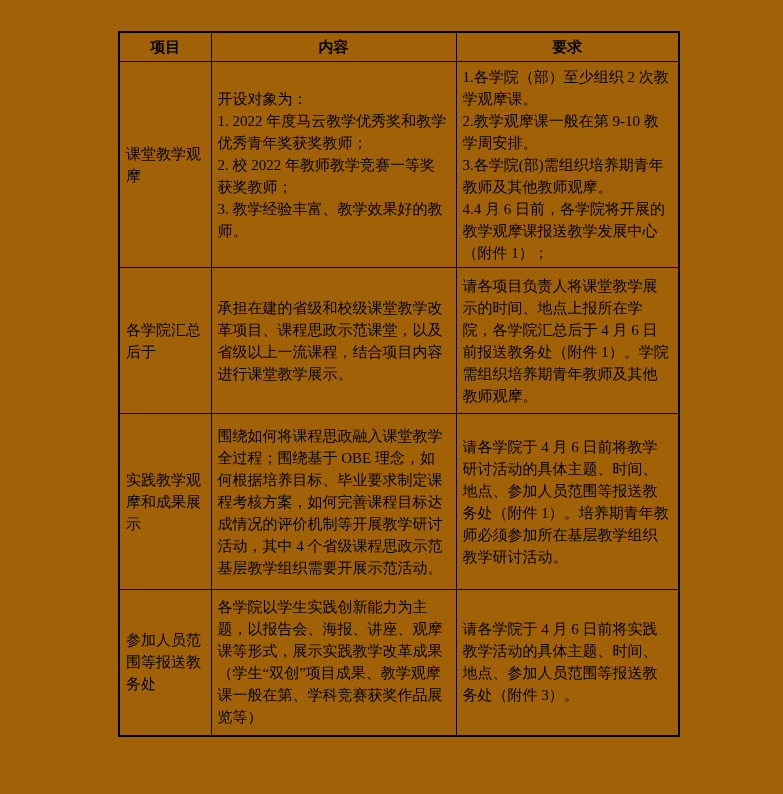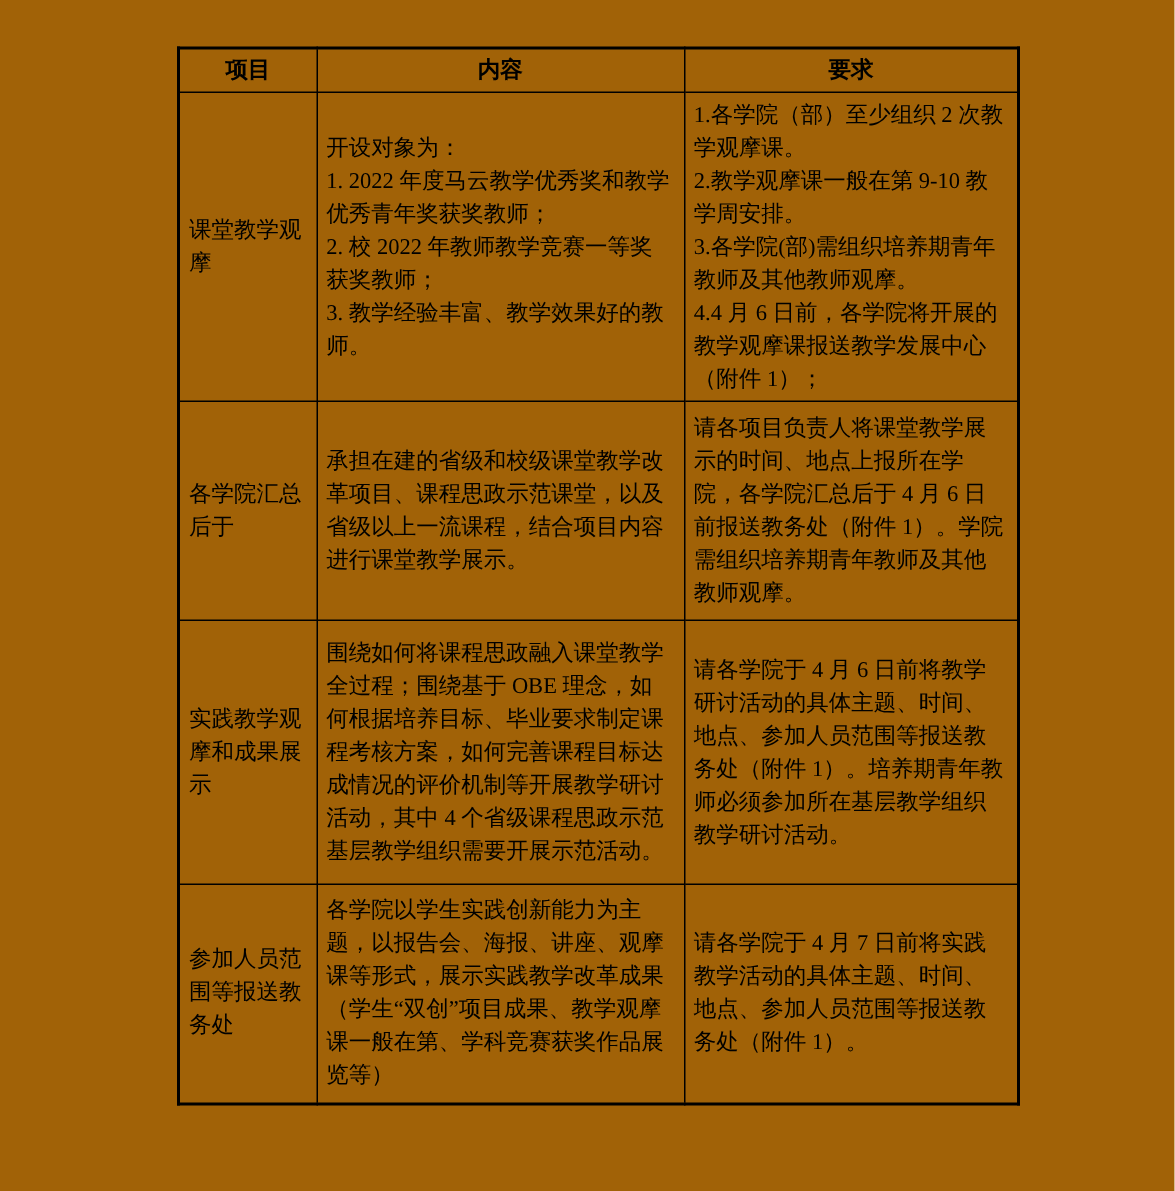--- a/index.html
+++ b/index.html
@@ -91,17 +91,17 @@
         <td class="cell-multiline">请各项目负责人将课堂教学展示的时间、地点上报所在学院，各学院汇总后于 4 月 6 日前报送教务处（附件 1）。学院需组织培养期青年教师及其他教师观摩。</td>
       </tr>
       <tr class="row-3">
         <td class="cell-project cell-multiline">实践教学观摩和成果展示</td>
         <td class="cell-multiline">围绕如何将课程思政融入课堂教学全过程；围绕基于 OBE 理念，如何根据培养目标、毕业要求制定课程考核方案，如何完善课程目标达成情况的评价机制等开展教学研讨活动，其中 4 个省级课程思政示范基层教学组织需要开展示范活动。</td>
         <td class="cell-multiline">请各学院于 4 月 6 日前将教学研讨活动的具体主题、时间、地点、参加人员范围等报送教务处（附件 1）。培养期青年教师必须参加所在基层教学组织教学研讨活动。</td>
       </tr>
       <tr class="row-4">
         <td class="cell-project cell-multiline">参加人员范围等报送教务处</td>
         <td class="cell-multiline">各学院以学生实践创新能力为主题，以报告会、海报、讲座、观摩课等形式，展示实践教学改革成果（学生“双创”项目成果、教学观摩课一般在第、学科竞赛获奖作品展览等）</td>
-        <td class="cell-multiline">请各学院于 4 月 7 日前将实践教学活动的具体主题、时间、地点、参加人员范围等报送教务处（附件 1）。</td>
+        <td class="cell-multiline">请各学院于 4 月 6 日前将实践教学活动的具体主题、时间、地点、参加人员范围等报送教务处（附件 3）。</td>
       </tr>
     </tbody>
   </table>
 </div>
 
 </body></html>

